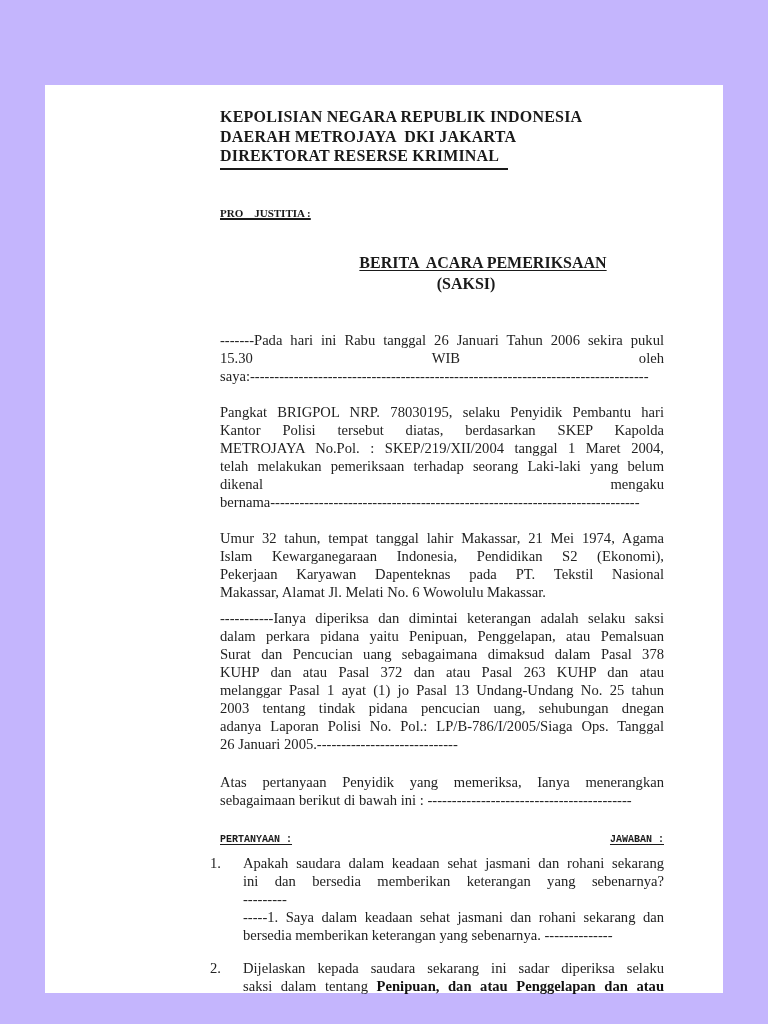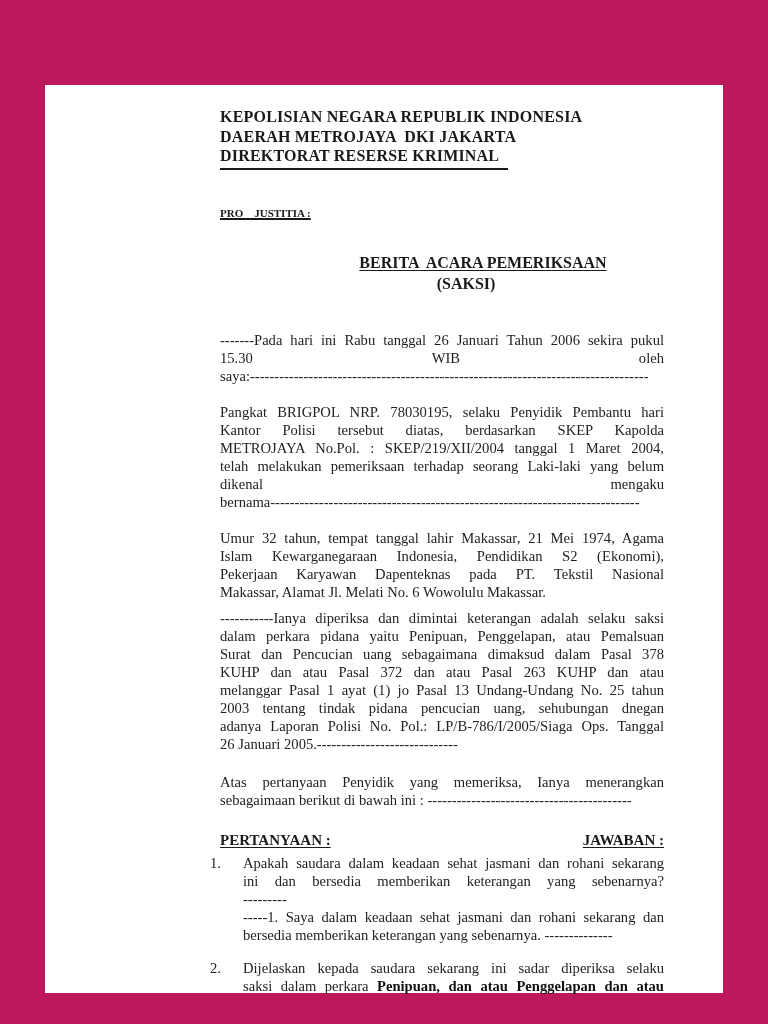--- a/index.html
+++ b/index.html
@@ -1,16 +1,16 @@
 <!DOCTYPE html>
 <html><head>
 <meta charset="utf-8">
 <style>
   html,body{margin:0;padding:0;background:#3b3b3b;}
-  .canvas{position:relative;width:768px;height:1024px;background:#be185d;overflow:hidden;}
+  .canvas{position:relative;width:768px;height:1024px;background:#c4b5fd;overflow:hidden;}
   .page{position:absolute;left:45px;top:85px;width:678px;height:908px;background:#ffffff;}
   .content{
     position:absolute;left:175px;top:22px;width:444px;
     font-family:"Liberation Serif","DejaVu Serif",serif;
     font-size:14.6px;line-height:18px;color:#222;
   }
   .lh{font-weight:700;font-size:16px;line-height:19.5px;white-space:pre;color:#1a1a1a;letter-spacing:.2px;}
   .lh-rule{width:288px;border-bottom:2px solid #1a1a1a;margin-top:2px;}
   .pro{margin-top:34px;font-weight:700;font-size:11px;color:#1a1a1a;text-decoration:underline;}
   .u{text-decoration:underline;text-underline-offset:2px;}
@@ -18,21 +18,21 @@
   .titleblock{margin-top:31px;text-align:center;font-weight:700;font-size:16px;line-height:19.5px;color:#1a1a1a;}
   .title-line{position:relative;left:41px;}
   .subtitle-line{position:relative;left:24px;margin-top:2px;}
   .p-open{margin-top:37px;}
   .p-case{margin-top:8px;}
   .p-pre{margin-top:20px;}
   .ln{height:18px;overflow:hidden;}
   .just{text-align:justify;text-align-last:justify;}
   .flex2{display:flex;justify-content:space-between;}
   .b{font-weight:700;color:#111;}
-  .qa-head{margin-top:22px;display:flex;justify-content:space-between;font-weight:700;font-size:15px;color:#1a1a1a;}
+  .qa-head{margin-top:22px;display:flex;justify-content:space-between;font-weight:700;font-size:10px;color:#1a1a1a;font-family:Liberation Mono, monospace;}
   .qa-item{display:flex;margin-left:-10px;}
   .i1{margin-top:5px;}
   .i2{margin-top:15px;}
   .num{width:33px;flex:0 0 33px;}
   .qbody{flex:1;min-width:0;}
 </style>
 </head>
 <body>
 
 <div class="canvas">
@@ -119,20 +119,20 @@
           <div class="ln just">-----1. Saya dalam keadaan sehat jasmani dan rohani sekarang dan</div>
           <div class="ln praw">bersedia memberikan keterangan yang sebenarnya. --------------</div>
         </div>
       </div>
 
       <div class="qa-item i2">
         <div class="num">2.</div>
         <div class="qbody">
           <div class="ln just">Dijelaskan kepada saudara sekarang ini sadar diperiksa selaku</div>
           <div class="ln just">
-            <span>saksi dalam perkara </span><span class="b">Penipuan, dan atau Penggelapan dan atau</span>
+            <span>saksi dalam tentang </span><span class="b">Penipuan, dan atau Penggelapan dan atau</span>
           </div>
         </div>
       </div>
 
     </div>
   </div>
 </div>
 
 </body></html>

